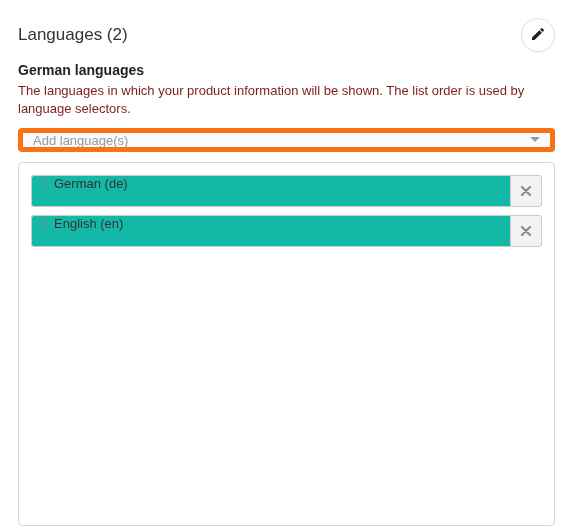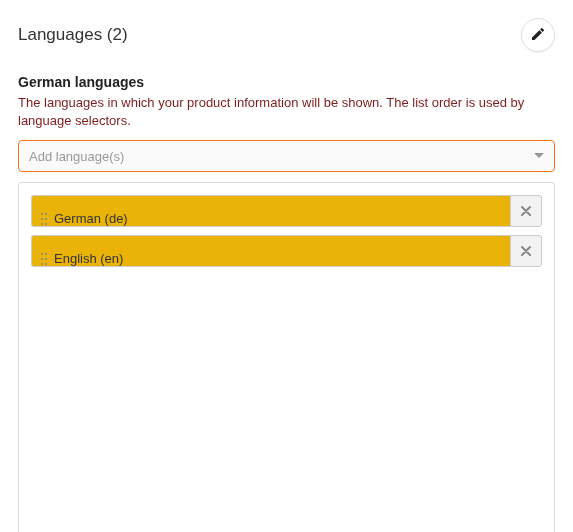--- a/index.html
+++ b/index.html
@@ -9,21 +9,21 @@
       color: #333;
       background: #fff;
       width: 573px;
       height: 532px;
       padding: 18px;
     }
     .header-row {
       display: flex;
       justify-content: space-between;
       align-items: center;
-      margin-bottom: 22px;
+      margin-bottom: 10px;
     }
     .page-title {
       font-size: 17px;
       font-weight: 400;
       color: #333;
     }
     .edit-btn {
       width: 34px;
       height: 34px;
       border-radius: 50%;
@@ -43,22 +43,22 @@
       margin-bottom: 4px;
     }
     .section-desc {
       font-size: 13px;
       color: #7f1d1d;
       line-height: 1.4;
       margin-bottom: 10px;
     }
     .dropdown {
       width: 100%;
-      height: 32px;
-      border: 1px solid #f97316;
+      height: 24px;
+      border: 5px solid #f97316;
       border-radius: 4px;
       background: #fafafa;
       display: flex;
       align-items: center;
       justify-content: space-between;
       padding: 0 10px;
       cursor: pointer;
       margin-bottom: 10px;
     }
     .dropdown-placeholder { color: #999; font-size: 13px; }
@@ -70,26 +70,26 @@
       height: 364px;
       background: #fff;
     }
     .lang-row {
       display: flex;
       margin-bottom: 8px;
     }
     .lang-item {
       flex: 1;
       display: flex;
-      align-items: flex-end;
+      align-items: flex-start;
       height: 32px;
       border: 1px solid #ccc;
       border-right: none;
       border-radius: 3px 0 0 3px;
-      background: #eab308;
+      background: #14b8a6;
       padding: 0 8px;
     }
     .drag-handle {
       color: #888;
       margin-right: 6px;
       display: flex;
       align-items: center;
       cursor: grab;
     }
     .drag-handle svg { width: 8px; height: 14px; }

